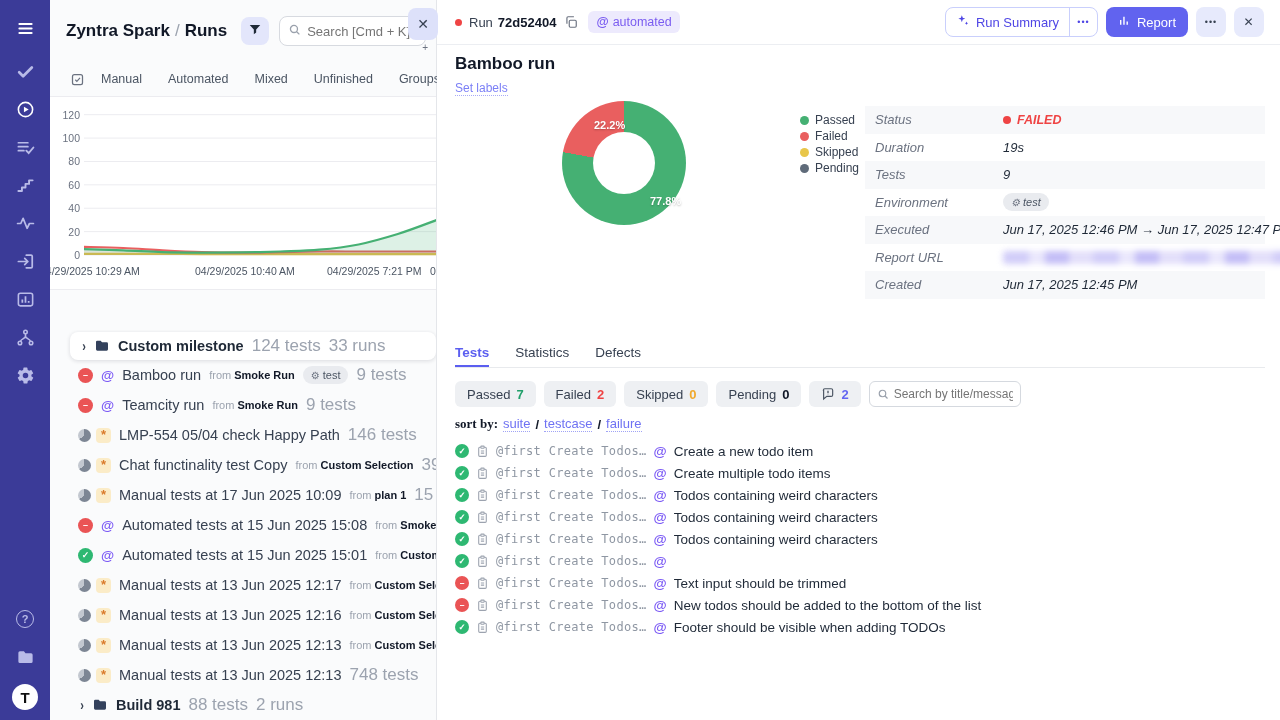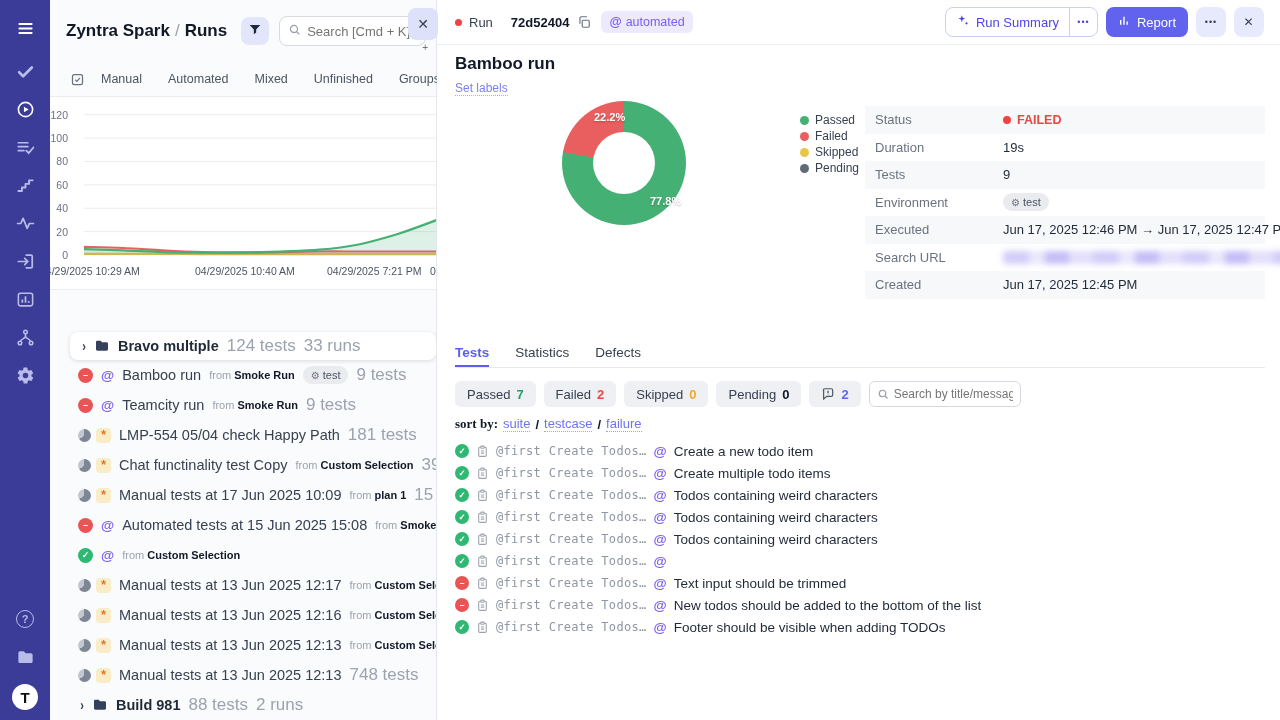--- a/index.html
+++ b/index.html
@@ -42,21 +42,21 @@
 
   .lp-tabs { position:absolute; left:0; top:62px; width:100%; height:34px; display:flex;
     align-items:center; padding-left:20px; gap:0; }
   .lp-tab-icon { color:#6b7280; margin-right:16px; display:flex; }
   .lp-tab-icon svg { width:15px; height:15px; }
   .lp-tab { font-size:12.5px; color:#4b5563; margin-right:26px; cursor:pointer; white-space:nowrap; }
 
   .lp-chart { position:absolute; left:0; top:96px; width:100%; height:194px; background:#fff;
     border-top:1px solid #ececf0; border-bottom:1px solid #ececf0; overflow:hidden; }
   .yticks { position:absolute; left:0; top:0; width:34px; height:165px; }
-  .ytick { position:absolute; right:16px; font-size:10.5px; color:#6b7280; transform:translateY(-50%); }
+  .ytick { position:absolute; right:4px; font-size:10.5px; color:#6b7280; transform:translateY(-50%); }
   .grid line { stroke:#ececf0; stroke-width:1; }
   .xlabels { position:absolute; left:0; top:168px; width:100%; height:16px; font-size:10.5px; color:#4b5563; }
   .xlabel { position:absolute; white-space:nowrap; }
 
   .lp-list { position:absolute; left:0; top:330px; width:100%; bottom:0; overflow:hidden; }
   .run-row { height:30px; display:flex; align-items:center; padding-left:28px; gap:8px;
     white-space:nowrap; overflow:hidden; cursor:pointer; }
   .folder-row { padding-left:30px; gap:8px; }
   .folder-row.selected { background:#fff; border-radius:8px; margin-left:20px;
     box-shadow:0 1px 4px rgba(20,20,40,.14); height:28px; margin-top:2px; padding-left:12px; position:relative; }
@@ -78,21 +78,21 @@
   .at { color:#7c5bf5; font-weight:bold; font-size:13.5px; flex:none; }
   .env-chip { height:18px; border-radius:9px; background:#e9ebef; display:inline-flex; align-items:center;
     padding:0 8px; gap:3px; font-size:11px; color:#4b5563; flex:none; }
   .env-chip .gear { font-size:10px; color:#6b7280; }
 
   
   #rightpanel { position:absolute; left:437px; top:0; right:0; bottom:0; background:#fff; }
   .topbar { position:absolute; left:0; top:0; right:0; height:45px; border-bottom:1px solid #eceef2;
     display:flex; align-items:center; padding:0 16px 0 18px; }
   .reddot { width:7px; height:7px; border-radius:50%; background:#ef4444; margin-right:7px; }
-  .run-label { font-size:13px; color:#374151; margin-right:18px; }
+  .run-label { font-size:13px; color:#374151; margin-right:5px; }
   .run-id { font-size:13px; font-weight:bold; color:#111827; margin-right:8px; }
   .copy-ic { color:#6b7280; display:flex; cursor:pointer; margin-right:10px; } .copy-ic svg{width:14px;height:14px;}
   .badge-auto { height:22px; border-radius:6px; background:#edeafd; display:flex; align-items:center;
     padding:0 8px; gap:4px; color:#7a5cf0; font-size:12.5px; font-weight:500; cursor:pointer; }
   .tb-right { margin-left:auto; display:flex; align-items:center; gap:8px; }
   .btn-group { display:flex; border:1px solid #c9cffc; border-radius:8px; overflow:hidden; background:#fff; }
   .btn-summary { height:28px; display:flex; align-items:center; gap:6px; padding:0 10px;
     color:#4f46e5; font-size:13px; cursor:pointer; }
   .btn-summary svg { width:14px; height:14px; }
   .btn-group-more { width:28px; height:28px; border-left:1px solid #c9cffc; display:flex;
@@ -111,21 +111,21 @@
     position:absolute; }
   .donut::after { content:""; position:absolute; left:50%; top:50%; width:62px; height:62px;
     transform:translate(-50%,-50%); background:#fff; border-radius:50%; }
   .donut-label { position:absolute; color:#fff; font-weight:bold; font-size:11px;
     text-shadow:0 1px 2px rgba(0,0,0,.25); z-index:2; }
   .legend { position:absolute; left:363px; top:112px; }
   .leg-item { display:flex; align-items:center; gap:6px; height:16px; font-size:12px; color:#374151; }
   .leg-dot { width:9px; height:9px; border-radius:50%; }
 
   .details { position:absolute; left:428px; top:106px; width:400px; }
-  .dr { height:27.5px; display:flex; align-items:center; padding:0 10px; font-size:13px; }
+  .dr { height:27.5px; display:flex; align-items:center; padding:0 10px; font-size:13px;font-style:italic; }
   .dr:nth-child(odd) { background:#f7f8fa; }
   .dr-label { width:128px; color:#6b7280; flex:none; }
   .dr-value { color:#1f2937; display:flex; align-items:center; gap:6px; white-space:nowrap; }
   .dr-value.failed { color:#ef4444; font-weight:bold; font-size:12.5px; }
   .dr-value .dot { width:8px; height:8px; border-radius:50%; background:#ef4444; }
   .dr-link { color:#7b7ff6; border-bottom:1px dotted #a8abf8; cursor:pointer; }
   .blurbar { width:330px; height:13px; border-radius:3px; filter:blur(3px); opacity:.85;
     background:repeating-linear-gradient(90deg,#c9c4f8 0 26px,#e6e3fc 26px 42px,#b9b2f5 42px 66px,#ded9fa 66px 90px); }
 
   .tabs2 { position:absolute; left:18px; right:15px; top:345px; height:23px;
@@ -301,21 +301,21 @@
   </div>
 
   <div class="lp-list">
       <div class="run-row folder-row selected">
         <span class="chev">›</span>
         <span class="folder-ic">
           <svg viewBox="0 0 24 24" fill="currentColor">
             <path d="M3 6a2 2 0 0 1 2-2h5l2 2.5h7A2 2 0 0 1 21 8.5V17a2 2 0 0 1-2 2H5a2 2 0 0 1-2-2V6z"></path>
           </svg>
         </span>
-        <span class="folder-title">Bravo multiple</span>
+        <span class="folder-title">Custom milestone</span>
         <span class="counts">124 tests</span>
         <span class="counts">33 runs</span>
       </div>
       <div class="run-row">
         <span class="st failed">–</span>
         <span class="at">@</span>
         <span class="run-title">Bamboo run</span>
         <span class="meta">from <b>Smoke Run</b></span>
         <span class="env-chip"><span class="gear">⚙</span>test</span>
         <span class="counts">9 tests</span>
@@ -326,21 +326,21 @@
         <span class="run-title">Teamcity run</span>
         <span class="meta">from <b>Smoke Run</b></span>
         <span class="counts">9 tests</span>
       </div>
       <div class="run-row">
         <span class="manual-ics">
           <span class="m-circle"></span>
           <span class="m-spark">*</span>
         </span>
         <span class="run-title">LMP-554 05/04 check Happy Path</span>
-        <span class="counts">181 tests</span>
+        <span class="counts">146 tests</span>
       </div>
       <div class="run-row">
         <span class="manual-ics">
           <span class="m-circle"></span>
           <span class="m-spark">*</span>
         </span>
         <span class="run-title">Chat functinality test Copy</span>
         <span class="meta">from <b>Custom Selection</b></span>
         <span class="counts">39 tests</span>
       </div>
@@ -355,20 +355,21 @@
       </div>
       <div class="run-row">
         <span class="st failed">–</span>
         <span class="at">@</span>
         <span class="run-title">Automated tests at 15 Jun 2025 15:08</span>
         <span class="meta">from <b>Smoke Run</b></span>
       </div>
       <div class="run-row">
         <span class="st passed">✓</span>
         <span class="at">@</span>
+        <span class="run-title">Automated tests at 15 Jun 2025 15:01</span>
         <span class="meta">from <b>Custom Selection</b></span>
       </div>
       <div class="run-row">
         <span class="manual-ics">
           <span class="m-circle"></span>
           <span class="m-spark">*</span>
         </span>
         <span class="run-title">Manual tests at 13 Jun 2025 12:17</span>
         <span class="meta">from <b>Custom Selection</b></span>
       </div>
@@ -447,21 +448,21 @@
       <div class="btn-light" style="font-size:9px;">•••</div>
       <div class="btn-light">✕</div>
     </div>
   </div>
 
   <div class="run-h1">Bamboo run</div>
   <div class="set-labels">Set labels</div>
 
   <div class="donut" id="donut" style="background: conic-gradient(rgb(69, 176, 115) 0%, rgb(69, 176, 115) 77.8%, rgb(233, 95, 95) 77.8%, rgb(233, 95, 95) 100%);">
       <span class="donut-label" style="left: 88px; top: 94px;">77.8%</span>
-      <span class="donut-label" style="left: 32px; top: 10px;">22.2%</span>
+      <span class="donut-label" style="left: 32px; top: 18px;">22.2%</span>
     </div>
   <div class="legend" id="legend">
       <div class="leg-item">
         <span class="leg-dot" style="background:#45b073"></span>
         <span>Passed</span>
       </div>
       <div class="leg-item">
         <span class="leg-dot" style="background:#e95f5f"></span>
         <span>Failed</span>
       </div>
@@ -492,21 +493,21 @@
         <span class="dr-label">Environment</span>
         <span class="dr-value">
           <span class="env-chip"><span class="gear">⚙</span>test</span>
         </span>
       </div>
       <div class="dr">
         <span class="dr-label">Executed</span>
         <span class="dr-value">Jun 17, 2025 12:46 PM → Jun 17, 2025 12:47 PM</span>
       </div>
       <div class="dr">
-        <span class="dr-label">Search URL</span>
+        <span class="dr-label">Report URL</span>
         <span class="dr-value">
           <span class="blurbar"></span>
         </span>
       </div>
       <div class="dr">
         <span class="dr-label">Created</span>
         <span class="dr-value">Jun 17, 2025 12:45 PM</span>
       </div>
     </div>
 

